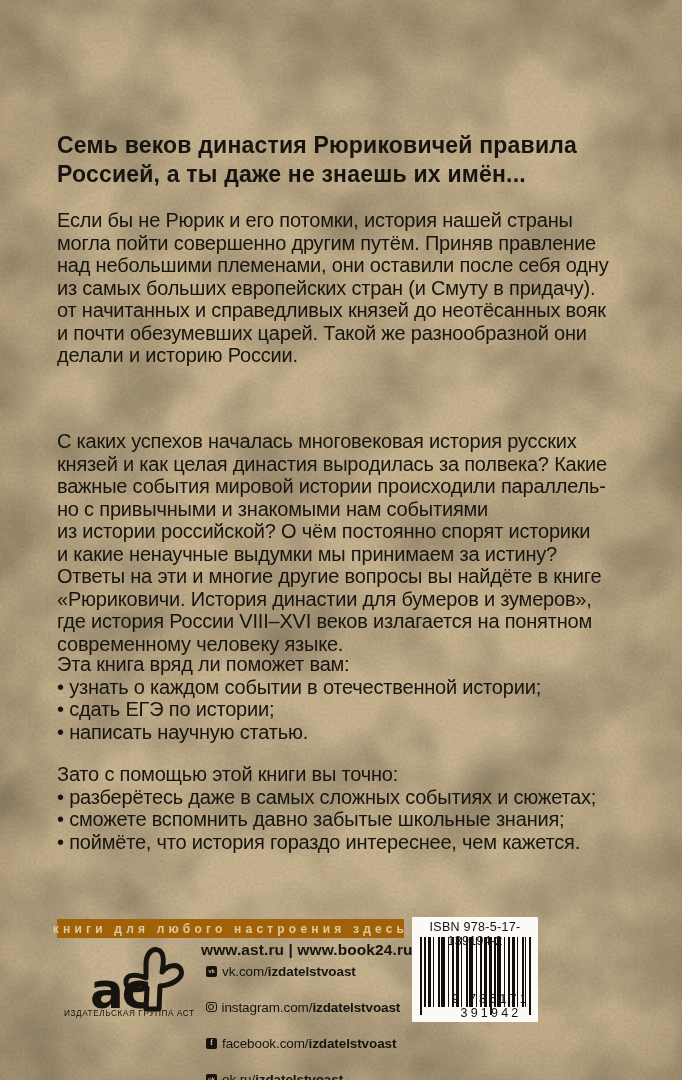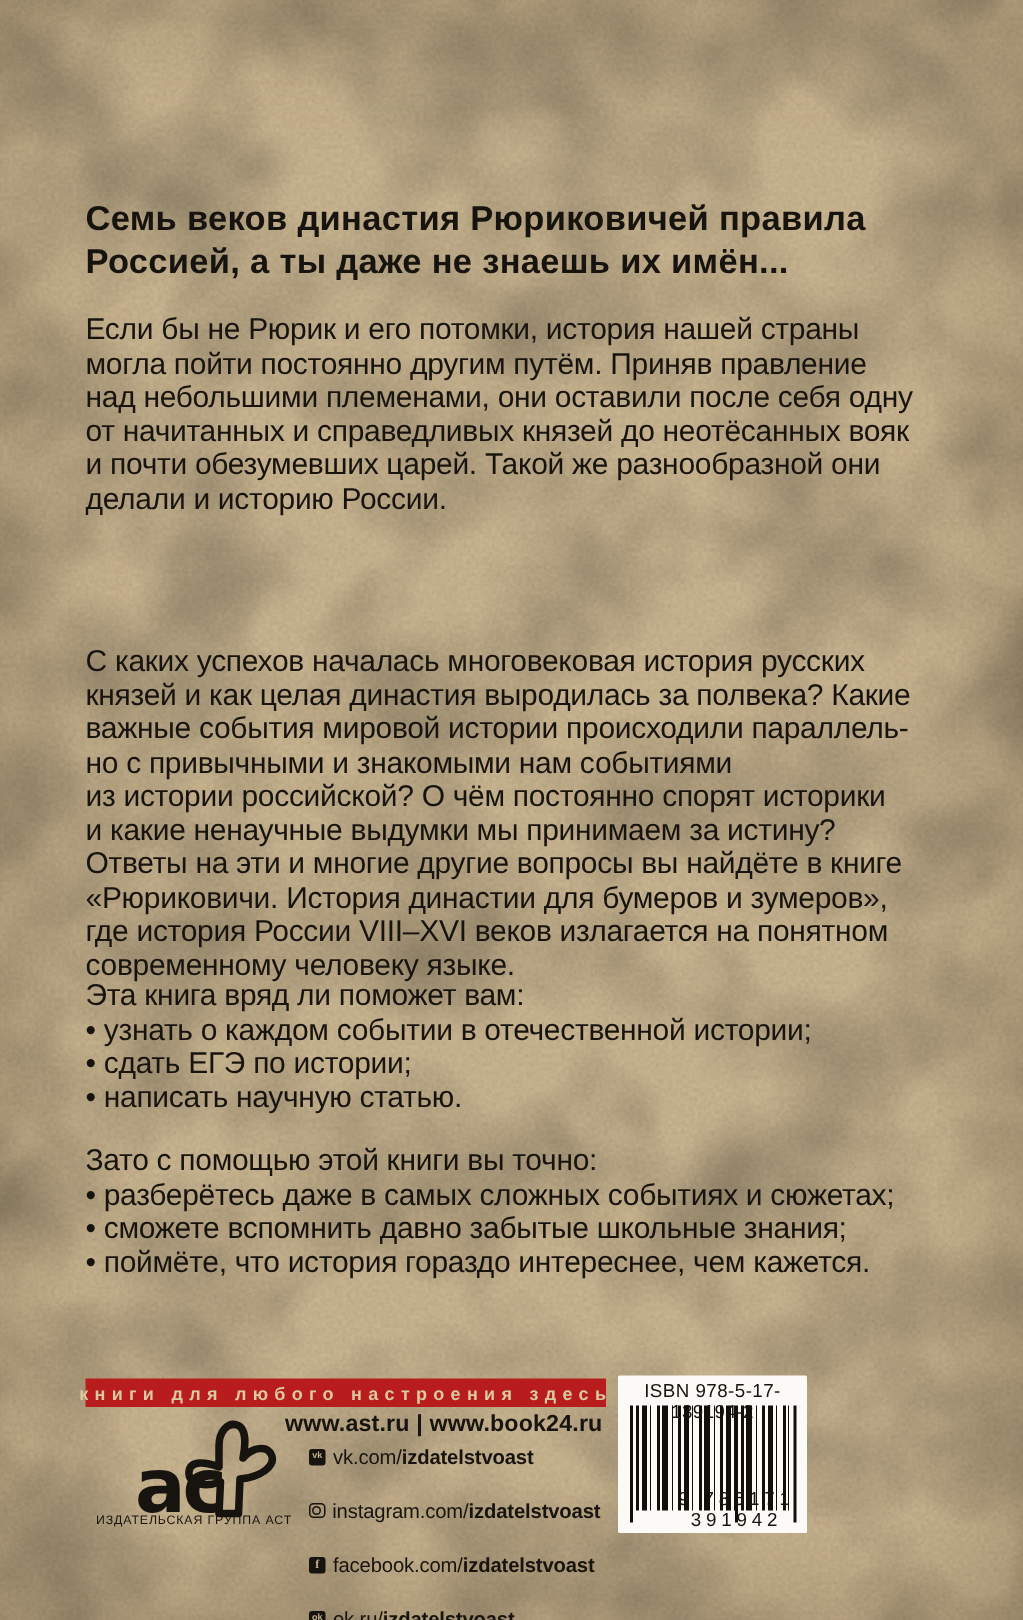--- a/index.html
+++ b/index.html
@@ -16,25 +16,25 @@
   .body-block{font-size:20px;line-height:22.5px;letter-spacing:-0.2px;}
   .p1{top:209px;}
   .p2{top:430px;}
   .p3{top:653px;}
   .p4{top:763px;}
   .line{white-space:nowrap;}
 
   
   .banner{
     position:absolute;left:57px;top:919px;width:347px;height:19px;
-    background:#b91c1c;color:#dbc9a2;
+    background:#a16207;color:#dbc9a2;
     font-size:12px;font-weight:bold;letter-spacing:4.2px;
     display:flex;align-items:center;justify-content:center;white-space:nowrap;
   }
-  .websites{position:absolute;left:190px;top:941px;font-size:15.5px;font-weight:bold;letter-spacing:.1px;}
+  .websites{position:absolute;left:201px;top:941px;font-size:15.5px;font-weight:bold;letter-spacing:.1px;}
 
   .logo-figure{position:absolute;left:118px;top:942px;}
   .logo-letters{position:absolute;left:90px;top:962px;font-size:50px;font-weight:900;letter-spacing:-2px;font-family:"DejaVu Sans",sans-serif;}
   .publisher{position:absolute;left:64px;top:1009px;width:130px;font-size:8.2px;letter-spacing:.6px;white-space:nowrap;}
 
   .social{position:absolute;left:206px;top:963px;display:flex;flex-direction:column;gap:20px;}
   .srow{display:flex;align-items:center;height:16px;gap:5px;}
   .sicon{
     width:11px;height:11px;background:#17130e;border-radius:2px;flex:0 0 11px;
     display:flex;align-items:center;justify-content:center;
@@ -81,22 +81,23 @@
     <rect width="682" height="1080" filter="url(#grain)" opacity="0.12"></rect>
   </svg>
 
   <div class="block title">
     <div class="line">Семь веков династия Рюриковичей правила</div>
       <div class="line">Россией, а ты даже не знаешь их имён...</div>
   </div>
 
   <div class="block body-block p1">
     <div class="line">Если бы не Рюрик и его потомки, история нашей страны</div>
-      <div class="line">могла пойти постоянно другим путём. Приняв правление</div>
+      <div class="line">могла пойти совершенно другим путём. Приняв правление</div>
       <div class="line">над небольшими племенами, они оставили после себя одну</div>
+      <div class="line">из самых больших европейских стран (и Смуту в придачу).</div>
       <div class="line">от начитанных и справедливых князей до неотёсанных вояк</div>
       <div class="line">и почти обезумевших царей. Такой же разнообразной они</div>
       <div class="line">делали и историю России.</div>
   </div>
 
   <div class="block body-block p2">
     <div class="line">С каких успехов началась многовековая история русских</div>
       <div class="line">князей и как целая династия выродилась за полвека? Какие</div>
       <div class="line">важные события мировой истории происходили параллель-</div>
       <div class="line">но с привычными и знакомыми нам событиями</div>

